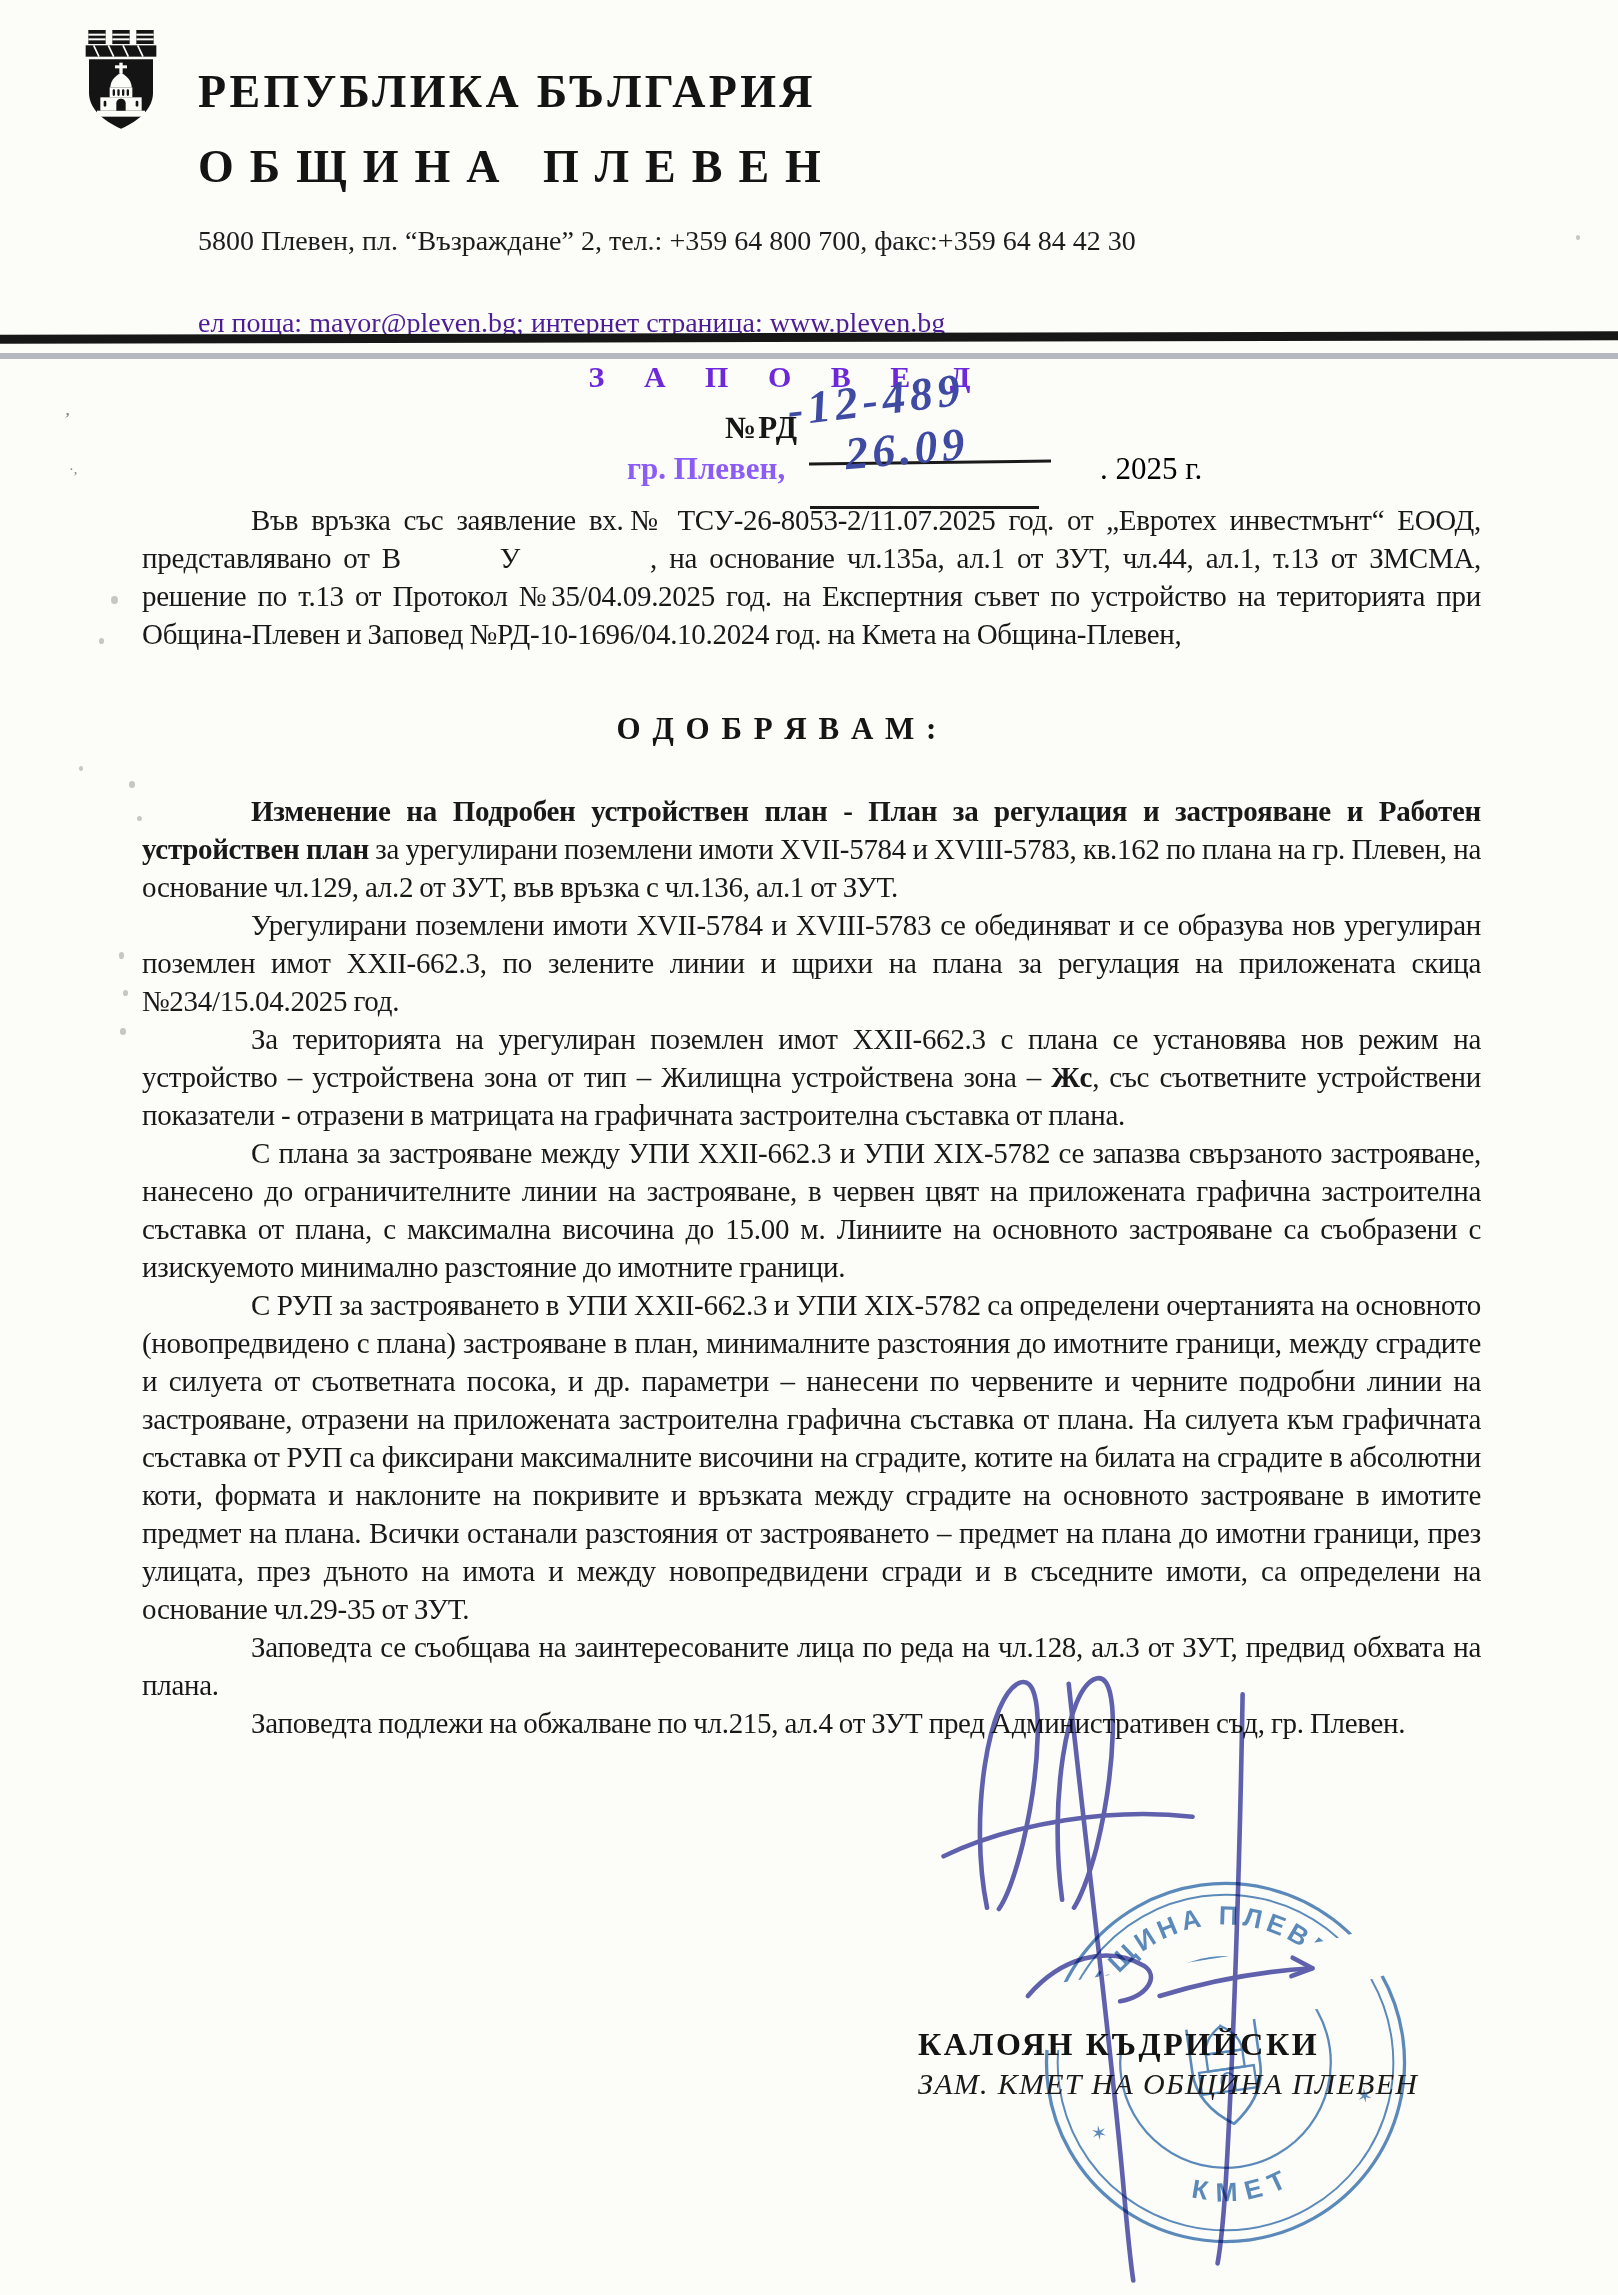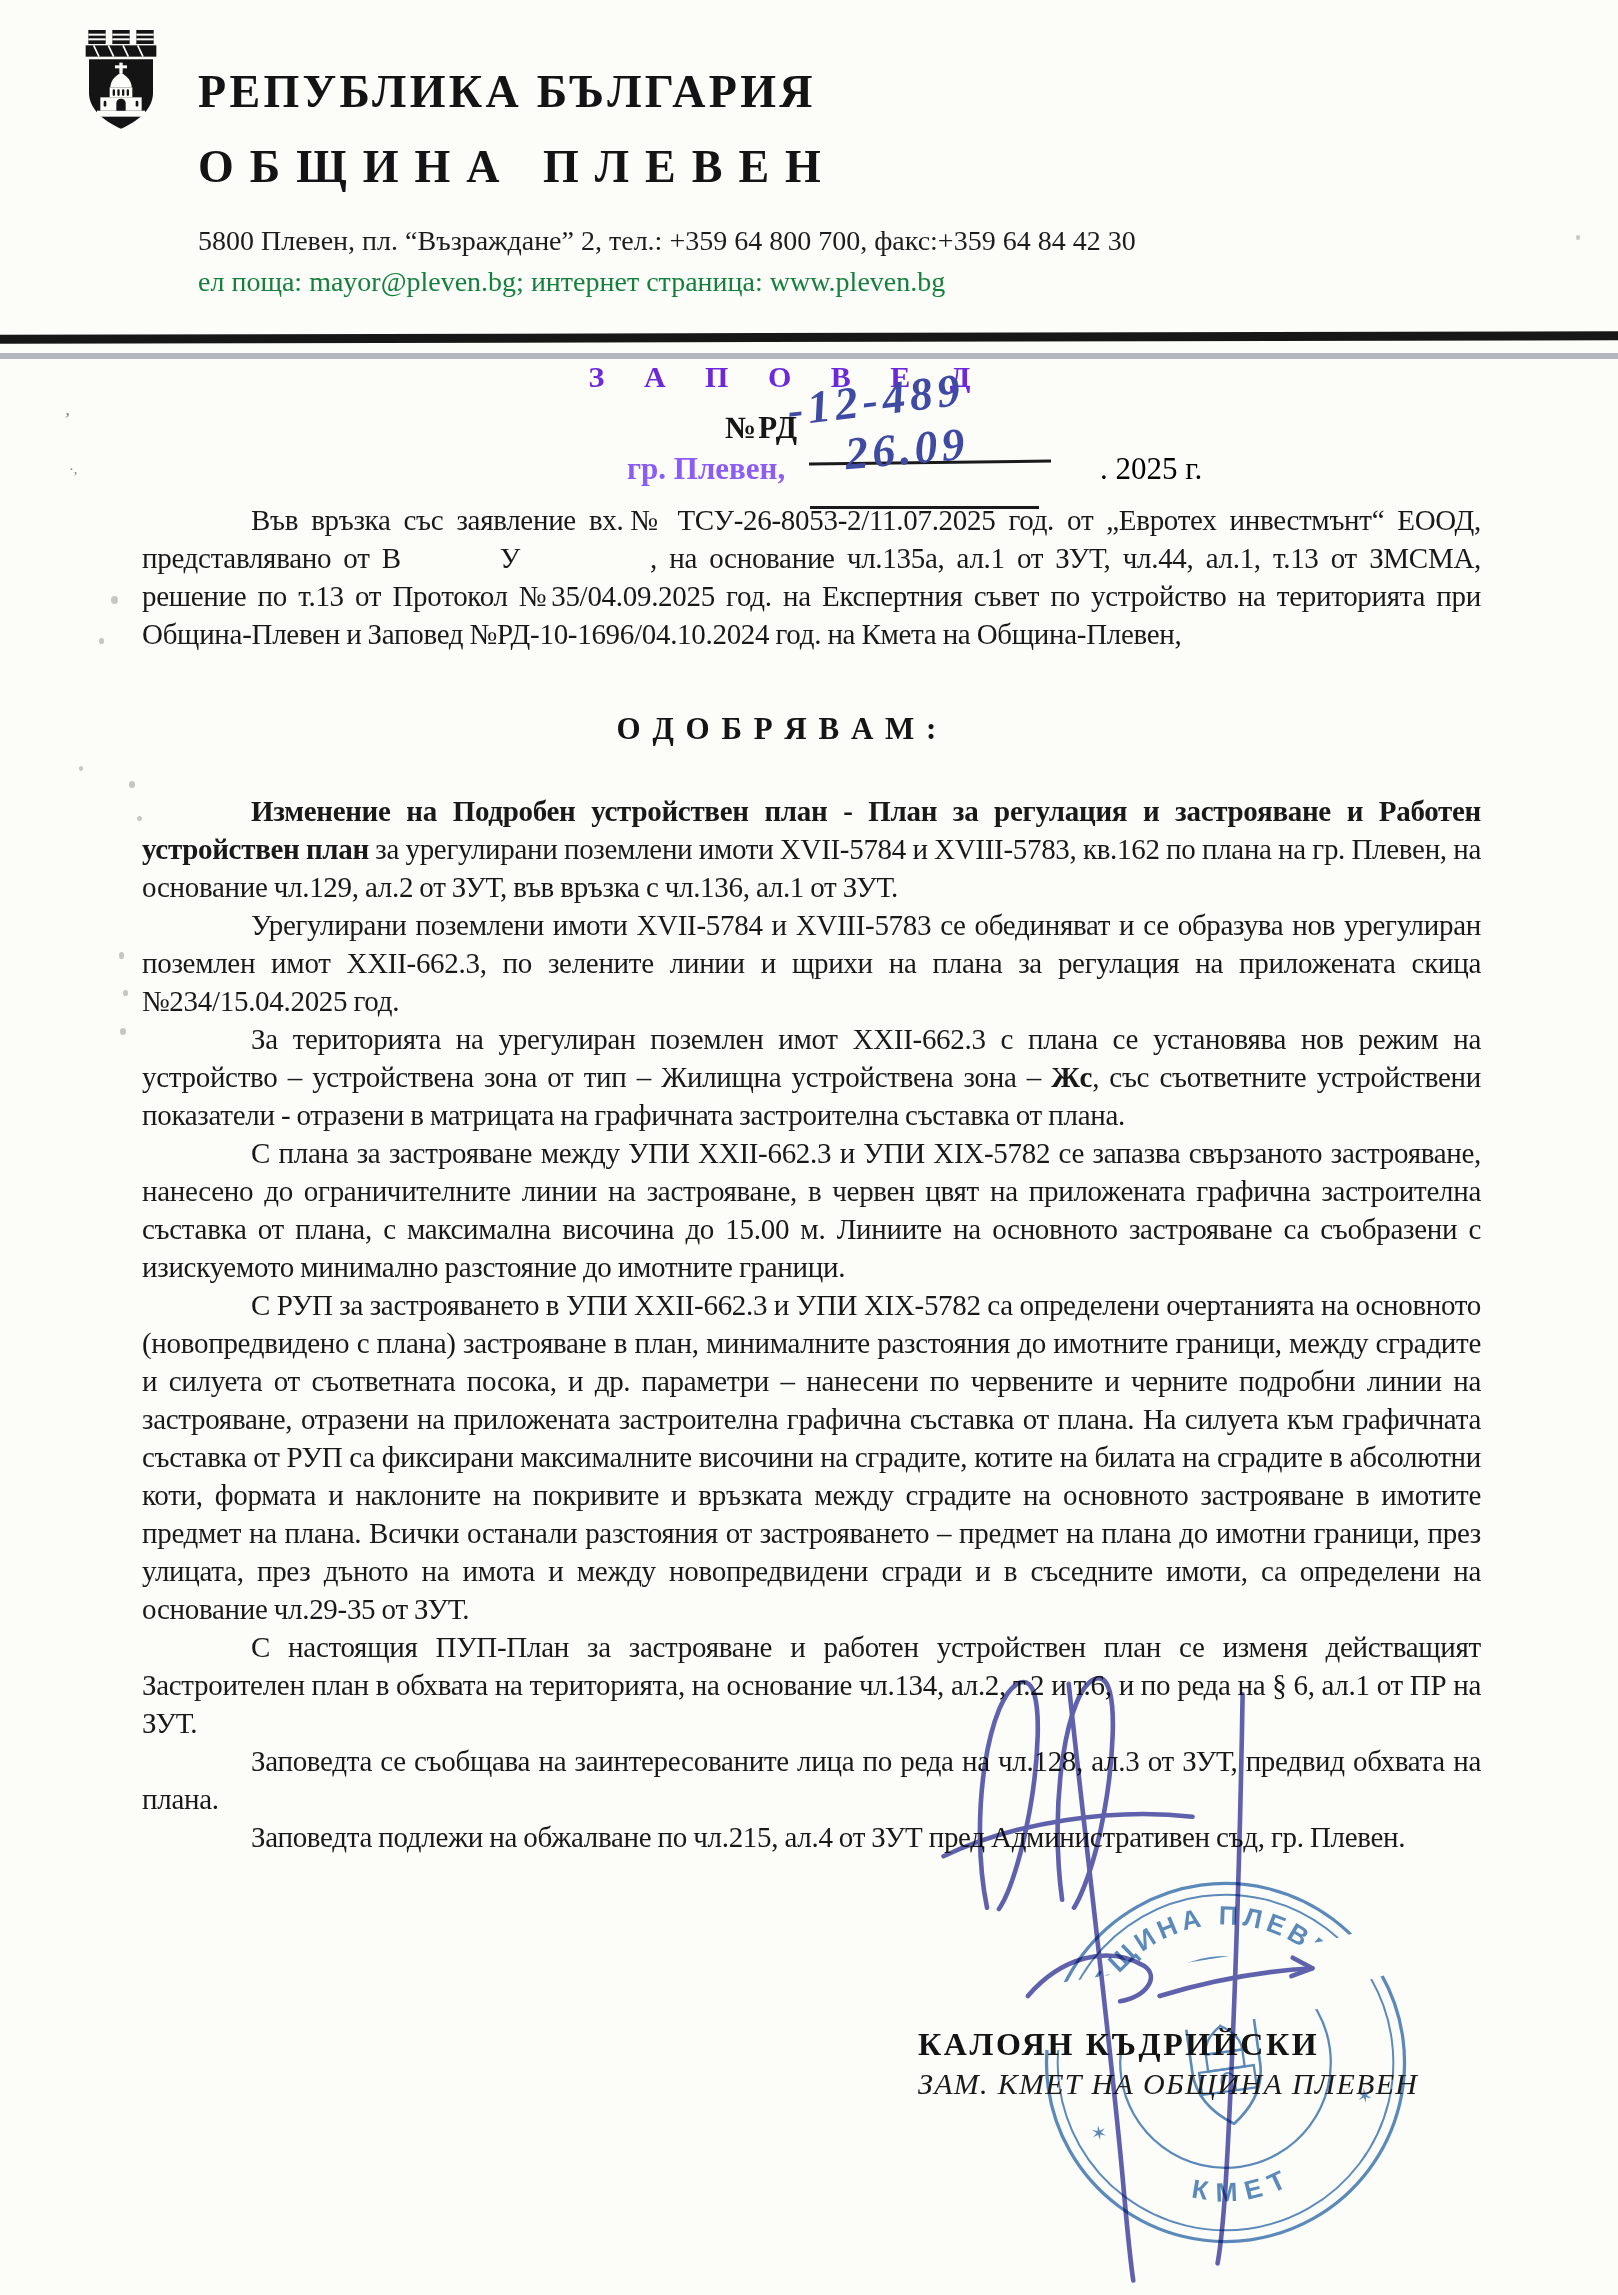--- a/index.html
+++ b/index.html
@@ -12,21 +12,21 @@
     overflow:hidden;
   }
   .abs{position:absolute;}
 
   
   #coat-of-arms{left:84px;top:30px;width:74px;height:100px;}
   #head-text{left:198px;top:56px;width:1305px;text-align:left;font-family:Liberation Serif, serif;}
   .head-country{font-size:46px;font-weight:bold;letter-spacing:3.3px;line-height:71px;color:#141414;}
   .head-muni{font-size:46px;font-weight:bold;letter-spacing:16px;line-height:80px;color:#141414;}
   .head-addr{font-size:28px;line-height:43px;color:#1d1d1d;margin-top:12px;}
-  .head-addr2{font-size:28px;line-height:40px;color:#15803d;}
+  .head-addr2{font-size:28px;line-height:40px;color:#4c1d95;margin-top:41px;}
 
   
   #rule-black{left:0;top:333px;width:1619px;height:9.2px;background:#171717;transform:rotate(-0.12deg);}
   #rule-gray{left:0;top:353px;width:1619px;height:6px;background:#b4b7c0;}
 
   
   #order-title{left:0;top:360px;width:1575px;text-align:center;font-size:30px;font-weight:bold;letter-spacing:16px;color:#6d28d9;}
   #num-label{left:725px;top:410px;font-size:31px;font-weight:bold;letter-spacing:2px;color:#161616;}
   #num-line{left:809px;top:461px;width:242px;height:2.6px;background:#1a1a1a;transform:rotate(-0.7deg);}
   #num-hand{left:787px;top:373px;font-size:46px;font-style:italic;color:#3f4ba3;transform:rotate(-7deg);letter-spacing:4.6px;font-weight:bold;}
@@ -141,21 +141,20 @@
 <div id="intro-para" class="abs">
     <p class="bp"><span class="seg">Във връзка със заявление вх.№ ТСУ-26-8053-2/11.07.2025 год. от „Евротех инвестмънт“ ЕООД, представлявано от В</span><span class="seg-gap g1"></span><span class="seg">У</span><span class="seg-gap g2"></span><span class="seg">, на основание чл.135а, ал.1 от ЗУТ, чл.44, ал.1, т.13 от ЗМСМА, решение по т.13 от Протокол №35/04.09.2025 год. на Експертния съвет по устройство на територията при Община-Плевен и Заповед №РД-10-1696/04.10.2024 год. на Кмета на Община-Плевен,</span></p>
   </div>
 <div id="approve-heading" class="abs">О Д О Б Р Я В А М :</div>
 <div id="body-paras" class="abs">
     <p class="bp"><span class="seg-bold">Изменение на Подробен устройствен план - План за регулация и застрояване и Работен устройствен план</span><span class="seg"> за урегулирани поземлени имоти XVII-5784 и XVIII-5783, кв.162 по плана на гр. Плевен, на основание чл.129, ал.2 от ЗУТ, във връзка с чл.136, ал.1 от ЗУТ.</span></p>
     <p class="bp"><span class="seg">Урегулирани поземлени имоти XVII-5784 и XVIII-5783 се обединяват и се образува нов урегулиран поземлен имот XXII-662.3, по зелените линии и щрихи на плана за регулация на приложената скица №234/15.04.2025 год.</span></p>
     <p class="bp"><span class="seg">За територията на урегулиран поземлен имот XXII-662.3 с плана се установява нов режим на устройство – устройствена зона от тип – Жилищна устройствена зона – </span><span class="seg-bold">Жс</span><span class="seg">, със съответните устройствени показатели - отразени в матрицата на графичната застроителна съставка от плана.</span></p>
     <p class="bp"><span class="seg">С плана за застрояване между УПИ XXII-662.3 и УПИ XIX-5782 се запазва свързаното застрояване, нанесено до ограничителните линии на застрояване, в червен цвят на приложената графична застроителна съставка от плана, с максимална височина до 15.00 м. Линиите на основното застрояване са съобразени с изискуемото минимално разстояние до имотните граници.</span></p>
     <p class="bp"><span class="seg">С РУП за застрояването в УПИ XXII-662.3 и УПИ XIX-5782 са определени очертанията на основното (новопредвидено с плана) застрояване в план, минималните разстояния до имотните граници, между сградите и силуета от съответната посока, и др. параметри – нанесени по червените и черните подробни  линии на застрояване, отразени на приложената застроителна графична съставка от плана. На силуета към графичната съставка от РУП са фиксирани максималните височини на сградите, котите на билата на сградите в абсолютни коти, формата и наклоните на покривите и връзката между сградите на основното застрояване в имотите предмет на плана. Всички останали разстояния от застрояването – предмет на плана до имотни граници, през улицата, през дъното на имота и между новопредвидени сгради и в съседните имоти, са определени на основание чл.29-35 от ЗУТ.</span></p>
-    <p class="bp"><span class="seg">С настоящия ПУП-План за застрояване и работен устройствен план се изменя действащият Застроителен план в обхвата на територията, на основание чл.134, ал.2, т.2 и т.6, и по реда на § 6, ал.1 от ПР на ЗУТ.</span></p>
     <p class="bp"><span class="seg">Заповедта се съобщава на заинтересованите лица по реда на чл.128, ал.3 от ЗУТ, предвид обхвата на плана.</span></p>
     <p class="bp"><span class="seg">Заповедта подлежи на обжалване по чл.215, ал.4 от ЗУТ пред Административен съд, гр. Плевен.</span></p>
   </div>
 
 <div id="sig-block" class="abs">
   <div class="sig-name">КАЛОЯН КЪДРИЙСКИ</div>
   <div class="sig-title">ЗАМ. КМЕТ НА ОБЩИНА ПЛЕВЕН</div>
 </div>
 
 <svg id="stamp-svg" class="abs" viewBox="-332 -332 664 664">

